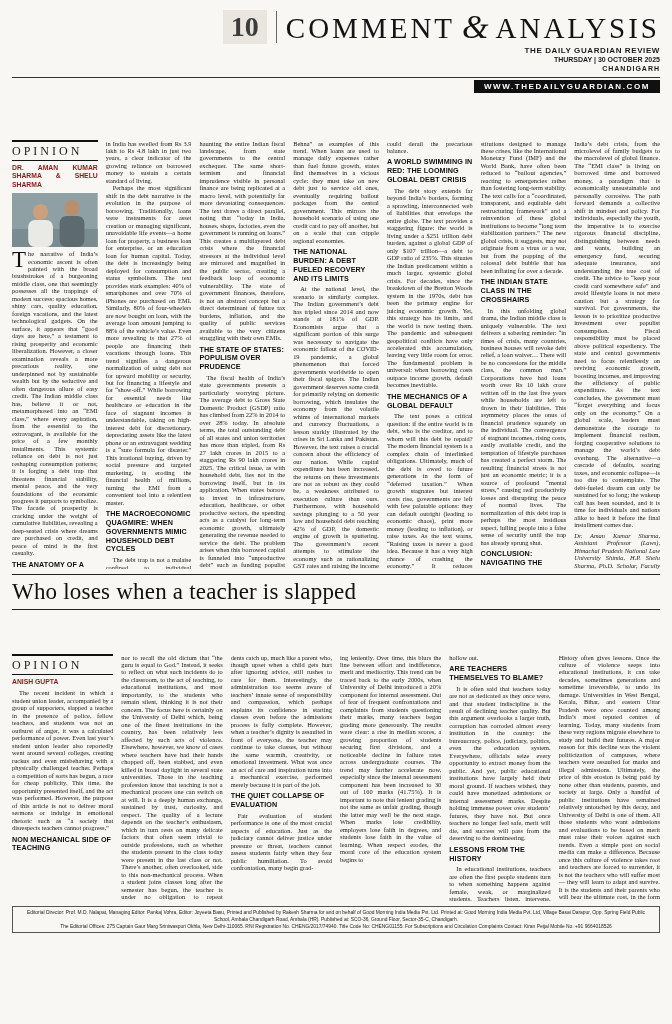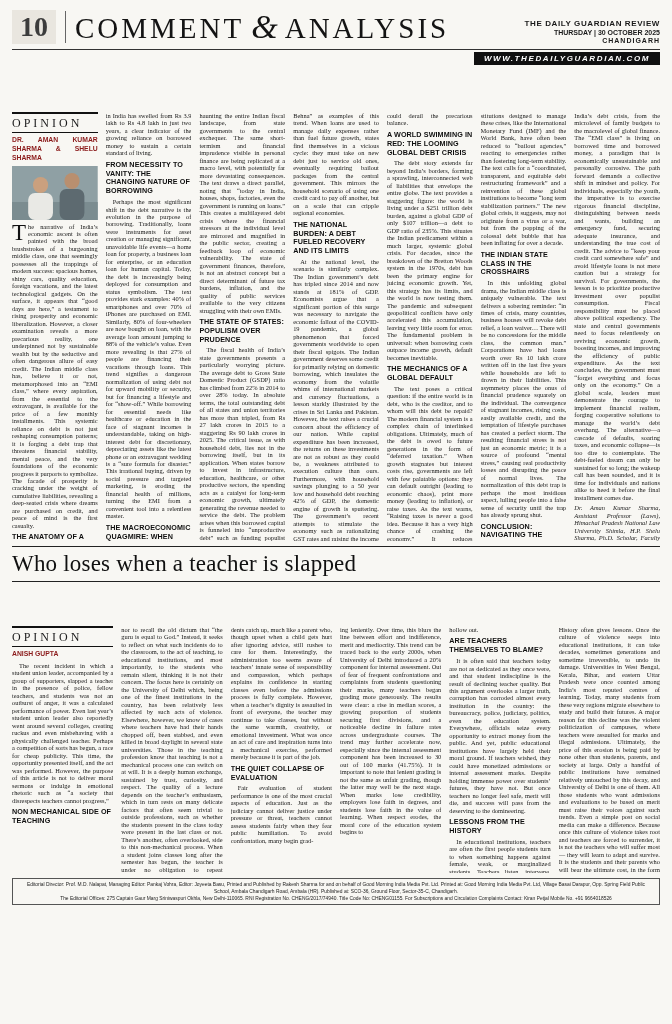--- a/index.html
+++ b/index.html
@@ -1,35 +1,35 @@
 <!DOCTYPE html>
 <html><head>
 <meta charset="utf-8">
 <style>
   html,body{margin:0;padding:0;background:#d8d5ce;}
   .sheet{width:672px;height:1024px;margin:0 auto;background:#f8f7f3;box-sizing:border-box;
          padding:8px 12px 6px;overflow:hidden;position:relative;color:#1a1a1a;
          font-family:"Liberation Serif", serif;}
   
   .masthead{display:flex;justify-content:space-between;align-items:flex-end;
-            border-bottom:1px solid #333;padding-bottom:3px;}
+            border-bottom:1px solid #333;padding-bottom:3px;flex-direction:column;}
   .mast-left{display:flex;align-items:center;gap:9px;}
   .page-num{font-family:"Liberation Serif",serif;font-weight:bold;font-size:28px;color:#3c3c3c;
             background:#e9e6df;padding:1px 8px;}
   .vdiv{width:1px;height:32px;background:#666;}
   .section-name{font-family:"Liberation Serif",serif;font-size:29px;letter-spacing:3px;color:#141414;
                 display:flex;align-items:baseline;gap:7px;white-space:nowrap;}
   .section-name .amp{font-style:italic;font-size:34px;letter-spacing:0;}
   .mast-right{text-align:right;font-family:"Liberation Sans",sans-serif;line-height:1.25;margin-left:8px;}
   .pub{font-size:8px;font-weight:bold;letter-spacing:.6px;}
   .dateline{font-size:7px;font-weight:bold;}
   .city{font-size:7px;font-weight:bold;letter-spacing:1px;}
   .webbar-row{display:flex;justify-content:flex-end;padding:2px 0;}
   .webbar{background:#101010;color:#fff;font-family:"Liberation Sans",sans-serif;font-weight:bold;
-          font-size:8px;letter-spacing:1.6px;padding:2px 10px;font-style:italic;}
+          font-size:8px;letter-spacing:1.6px;padding:2px 10px;}
   
   .headline-wrap{border-top:2px solid #111;border-bottom:1px solid #111;padding:6px 0 7px;}
   h1.headline{margin:0;font-family:"Liberation Sans",sans-serif;font-weight:800;font-size:33px;
               line-height:1.04;color:#23272e;text-align:center;letter-spacing:-.5px;
               width:120%;transform:scaleX(0.835);transform-origin:0 50%;}
   
   .main-cols{display:flex;gap:8px;height:468px;overflow:hidden;padding-top:6px;}
   .second-cols{display:flex;gap:8px;height:286px;overflow:hidden;border-top:1px solid #222;padding-top:5px;}
   .col{flex:1 1 0;min-width:0;overflow:hidden;font-size:6.4px;line-height:1.17;text-align:justify;
        color:#191919;margin-top:39px;}
@@ -95,21 +95,20 @@
       </svg>
       <div id="main-col1-text">
           <p class="drop">The narrative of India’s economic ascent is often painted with the broad brushstrokes of a burgeoning middle class, one that seemingly possesses all the trappings of modern success: spacious homes, shiny cars, quality education, foreign vacations, and the latest technological gadgets. On the surface, it appears that “good days are here,” a testament to rising prosperity and economic liberalization. However, a closer examination reveals a more precarious reality, one underpinned not by sustainable wealth but by the seductive and often dangerous allure of easy credit. The Indian middle class has, believe it or not, metamorphosed into an “EMI class,” where every aspiration, from the essential to the extravagant, is available for the price of a few monthly installments. This systemic reliance on debt is not just reshaping consumption patterns; it is forging a debt trap that threatens financial stability, mental peace, and the very foundations of the economic progress it purports to symbolize. The facade of prosperity is cracking under the weight of cumulative liabilities, revealing a deep-seated crisis where dreams are purchased on credit, and peace of mind is the first casualty.</p>
           <h3>THE ANATOMY OF A DEBT-FUELED LIFE-STYLE</h3>
           <p>The transformation of the Indian middle class into a consumption-driven entity is largely a story of financial innovation meeting aspirational demand. The proliferation of Equated Monthly Installments (EMIs) has democratized access to goods and services that were once considered luxuries or long-term goals. This system, while enabling immediate gratification, often conceals a critical component: the interest. This hidden cost allows individuals to fulfill their dreams today but mortgages their financial security tomorrow. The text poignantly highlights the cyclical nature of this trap: “Before one EMI ends, another begins. One loan settled, then the need for another one arises.” This cycle is exacerbated by the use of revolving credit instruments like credit cards, where bills from one card are paid with another, creating a perilous house of cards. The statistics are alarming: a 50% surge in credit card usage in three years and credit card defaults skyrocketing from Rs 1,100 crore to over Rs 6,500 crore in five years illustrate the severity of the situation. The average household debt</p>
         </div>
     </div>
 
   <div class="col">
         <p class="noindent">in India has swelled from Rs 3.9 lakh to Rs 4.8 lakh in just two years, a clear indicator of the growing reliance on borrowed money to sustain a certain standard of living.</p>
-        <h3>FROM NECESSITY TO VANITY: THE CHANGING NATURE OF BORROWING</h3>
         <p>Perhaps the most significant shift in the debt narrative is the evolution in the purpose of borrowing. Traditionally, loans were instruments for asset creation or managing significant, unavoidable life events—a home loan for property, a business loan for enterprise, or an education loan for human capital. Today, the debt is increasingly being deployed for consumption and status symbolism. The text provides stark examples: 40% of smartphones and over 70% of iPhones are purchased on EMI. Similarly, 80% of four-wheelers are now bought on loan, with the average loan amount jumping to 88% of the vehicle’s value. Even more revealing is that 27% of people are financing their vacations through loans. This trend signifies a dangerous normalization of using debt not for upward mobility or security, but for financing a lifestyle and for “show-off.” While borrowing for essential needs like healthcare or education in the face of stagnant incomes is understandable, taking on high-interest debt for discretionary, depreciating assets like the latest phone or an extravagant wedding is a “sure formula for disaster.” This irrational buying, driven by social pressure and targeted marketing, is eroding the financial health of millions, turning the EMI from a convenient tool into a relentless master.</p>
         <h3>THE MACROECONOMIC QUAGMIRE: WHEN GOVERNMENTS MIMIC HOUSEHOLD DEBT CYCLES</h3>
         <p>The debt trap is not a malaise confined to individual households; it is a specter</p>
       </div>
       <div class="col">
         <p class="noindent">haunting the entire Indian fiscal landscape, from state governments to the central exchequer. The same short-termism and financial imprudence visible in personal finance are being replicated at a macro level, with potentially far more devastating consequences. The text draws a direct parallel, noting that “today in India, houses, shops, factories, even the government is running on loans.” This creates a multilayered debt crisis where the financial stressors at the individual level are mirrored and magnified in the public sector, creating a feedback loop of economic vulnerability. The state of government finances, therefore, is not an abstract concept but a direct determinant of future tax burdens, inflation, and the quality of public services available to the very citizens struggling with their own EMIs.</p>
         <h3>THE STATE OF STATES: POPULISM OVER PRUDENCE</h3>
         <p>The fiscal health of India’s state governments presents a particularly worrying picture. The average debt to Gross State Domestic Product (GSDP) ratio has climbed from 22% in 2014 to over 28% today. In absolute terms, the total outstanding debt of all states and union territories has more than tripled, from Rs 27 lakh crores in 2015 to a staggering Rs 90 lakh crores in 2025. The critical issue, as with household debt, lies not in the borrowing itself, but in its application. When states borrow to invest in infrastructure, education, healthcare, or other productive sectors, the spending acts as a catalyst for long-term economic growth, ultimately generating the revenue needed to service the debt. The problem arises when this borrowed capital is funneled into “unproductive debt” such as funding populist schemes, freebies (“revdi”), and covering recurring administrative expenses like salaries. The text explicitly points to schemes like “Ladli</p>
       </div>
       <div class="col">

